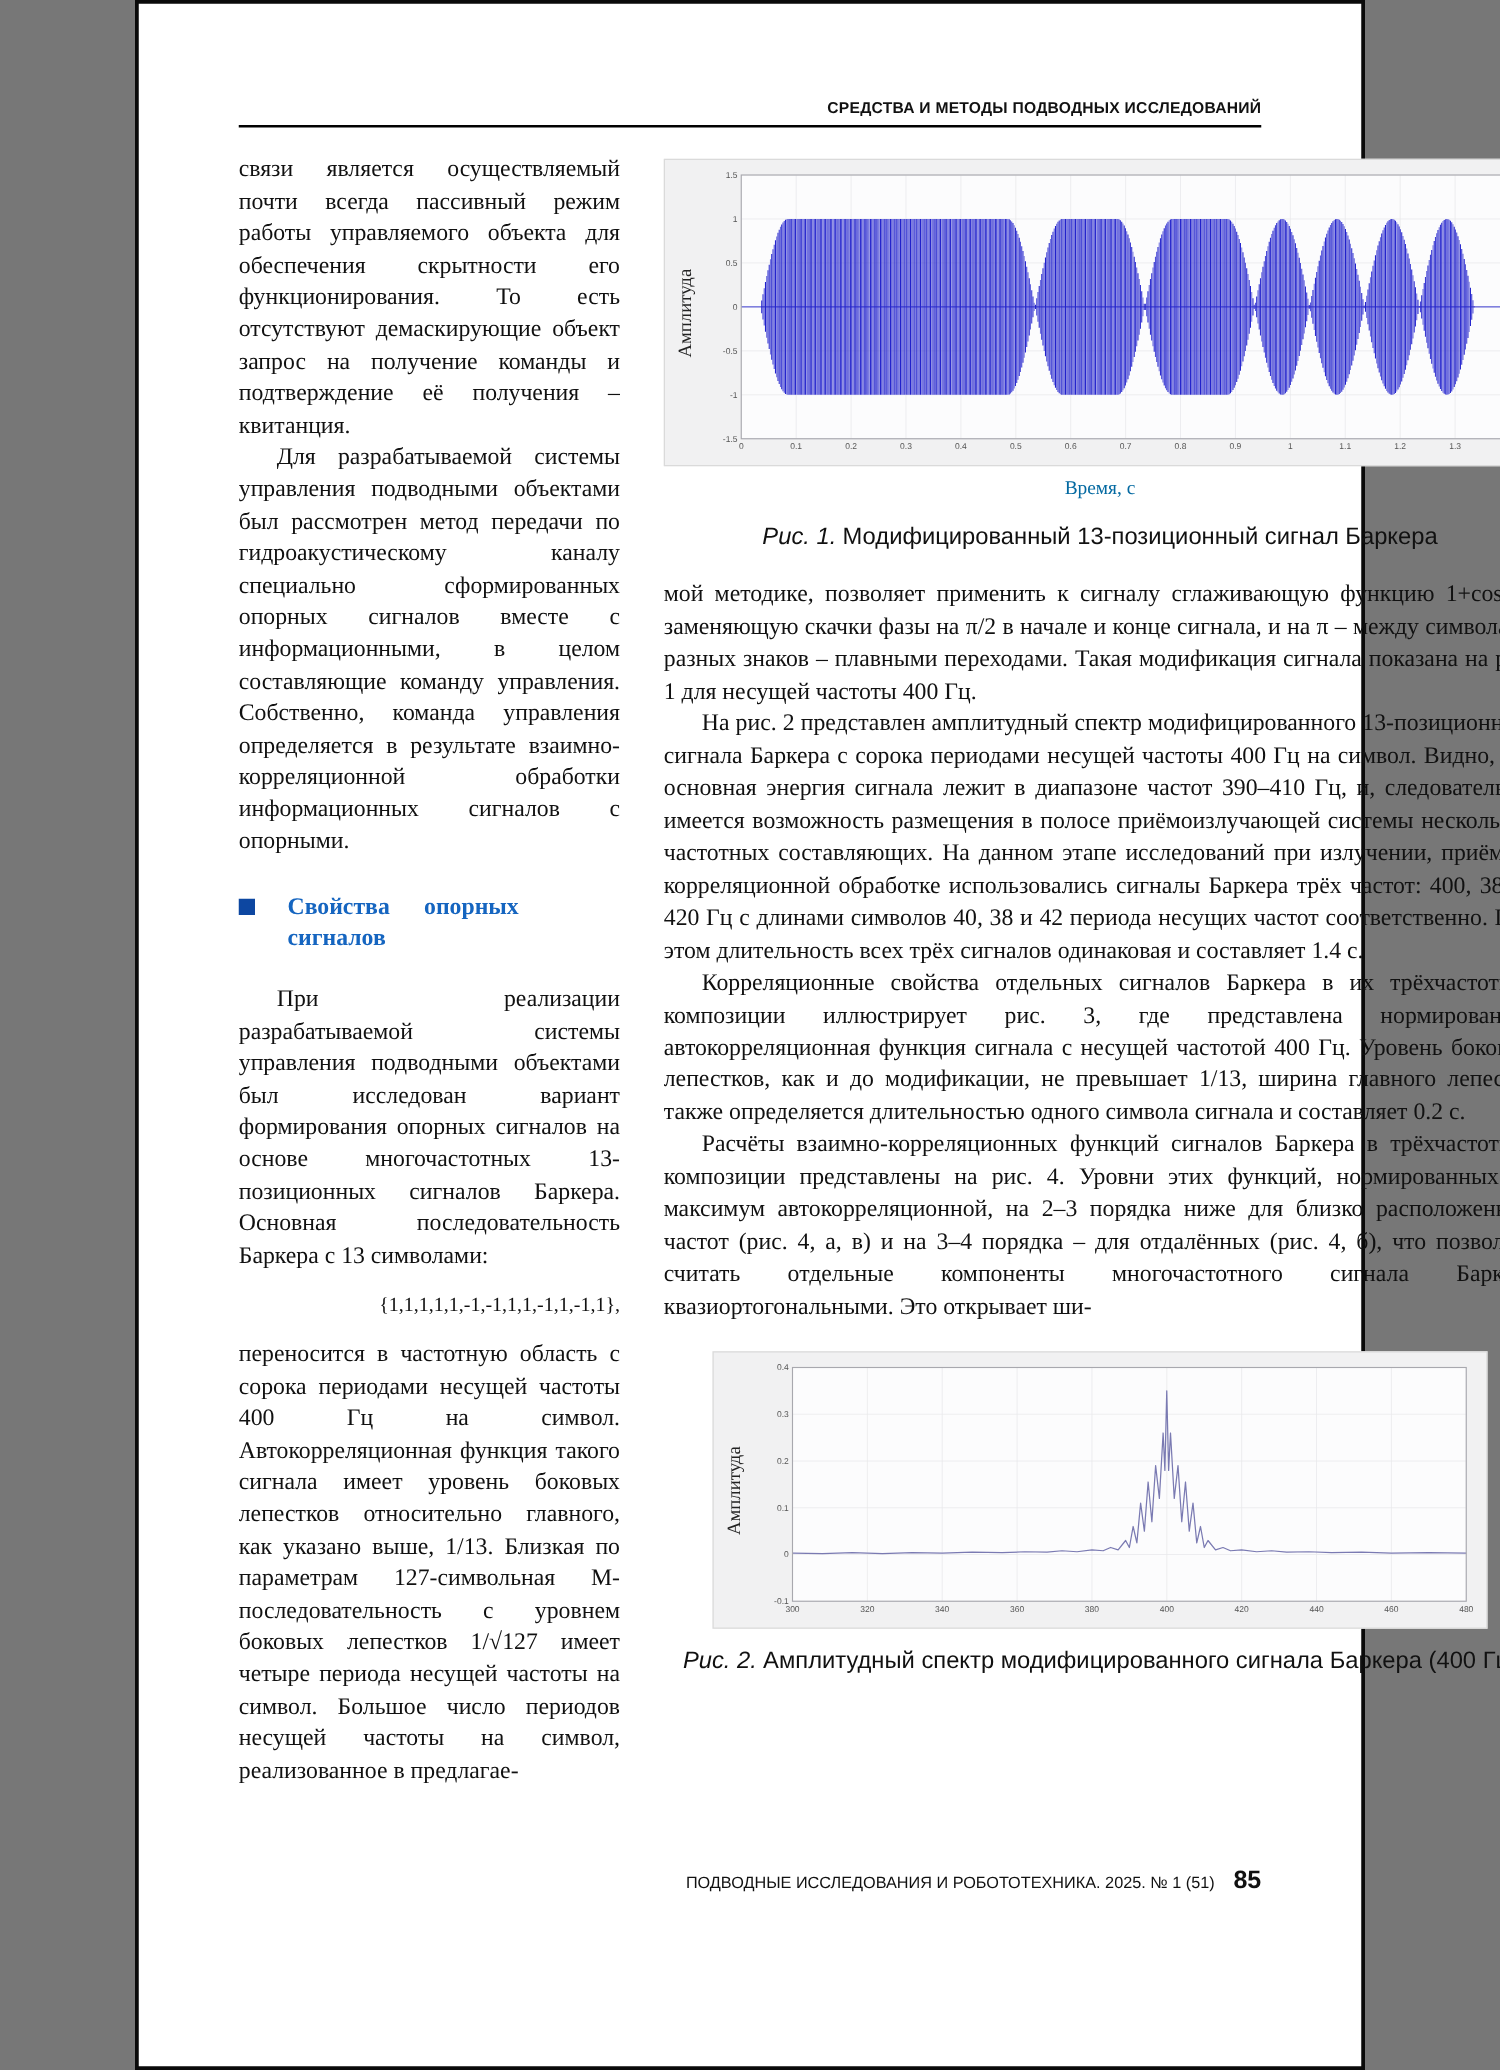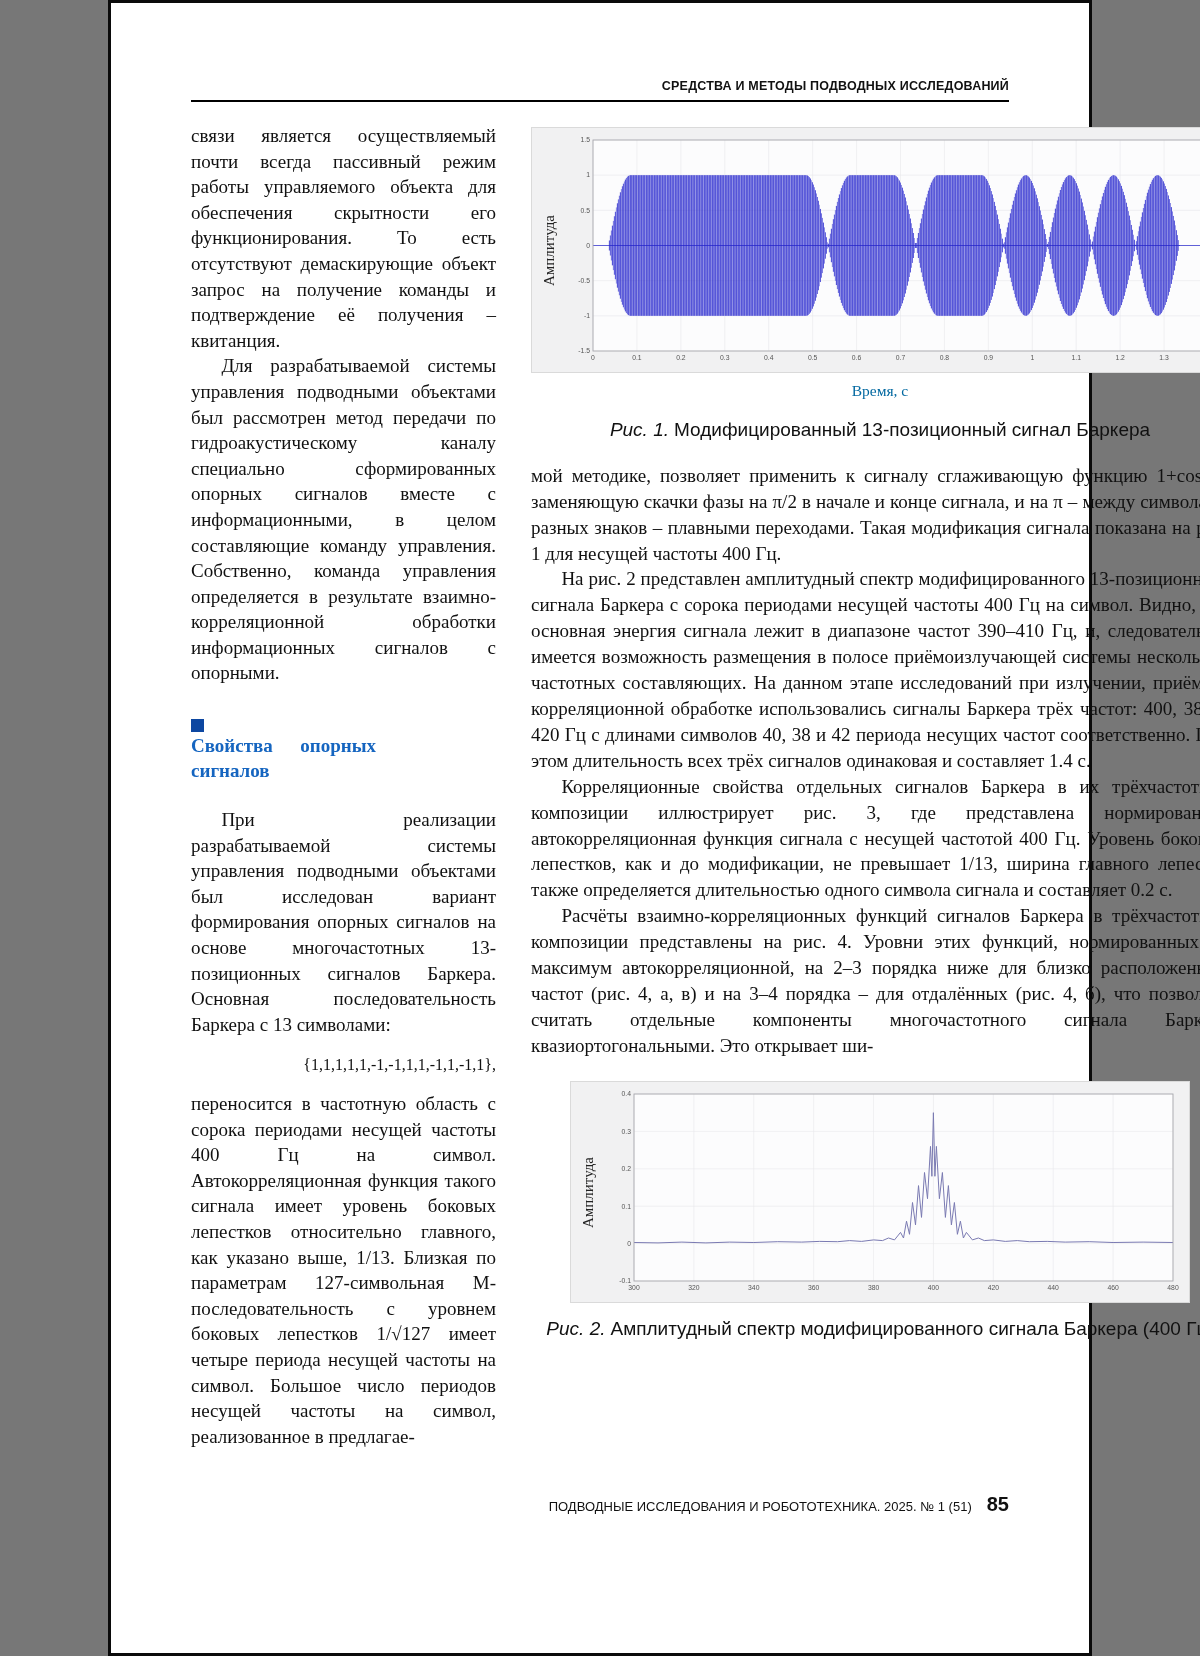--- a/index.html
+++ b/index.html
@@ -8,21 +8,21 @@
         font-family:"Liberation Serif",serif;color:#111;}
   .header-title{position:absolute;top:76px;right:80px;
         font-family:"Liberation Sans",sans-serif;font-size:12.5px;font-weight:700;letter-spacing:.2px;}
   .header-rule{position:absolute;top:97px;left:80px;right:80px;height:2px;background:#000;}
 
   .left-col{position:absolute;left:80px;top:120px;width:305px;
         font-size:19px;line-height:25.6px;text-align:justify;}
   .left-col p,.right-col p{margin:0;}
   .indent{text-indent:1.6em;}
 
-  .section-heading{display:flex;gap:1px;margin:27px 0 24px 0;flex-direction:column;}
+  .section-heading{display:flex;gap:26px;margin:27px 0 24px 0;}
   .bullet-square{width:13px;height:13px;background:#0d47a1;margin-top:6px;flex:none;}
   .heading-text{font-weight:700;font-size:19px;line-height:25px;color:#1565c0;max-width:185px;}
 
   .formula{text-align:right;margin:15px 0 13px 0;font-size:16px;}
 
   .right-col{position:absolute;left:420px;top:124px;width:698px;
         font-size:19px;line-height:25.9px;text-align:justify;}
 
   figure{margin:0;}
   .figure1{margin-bottom:20px;}

